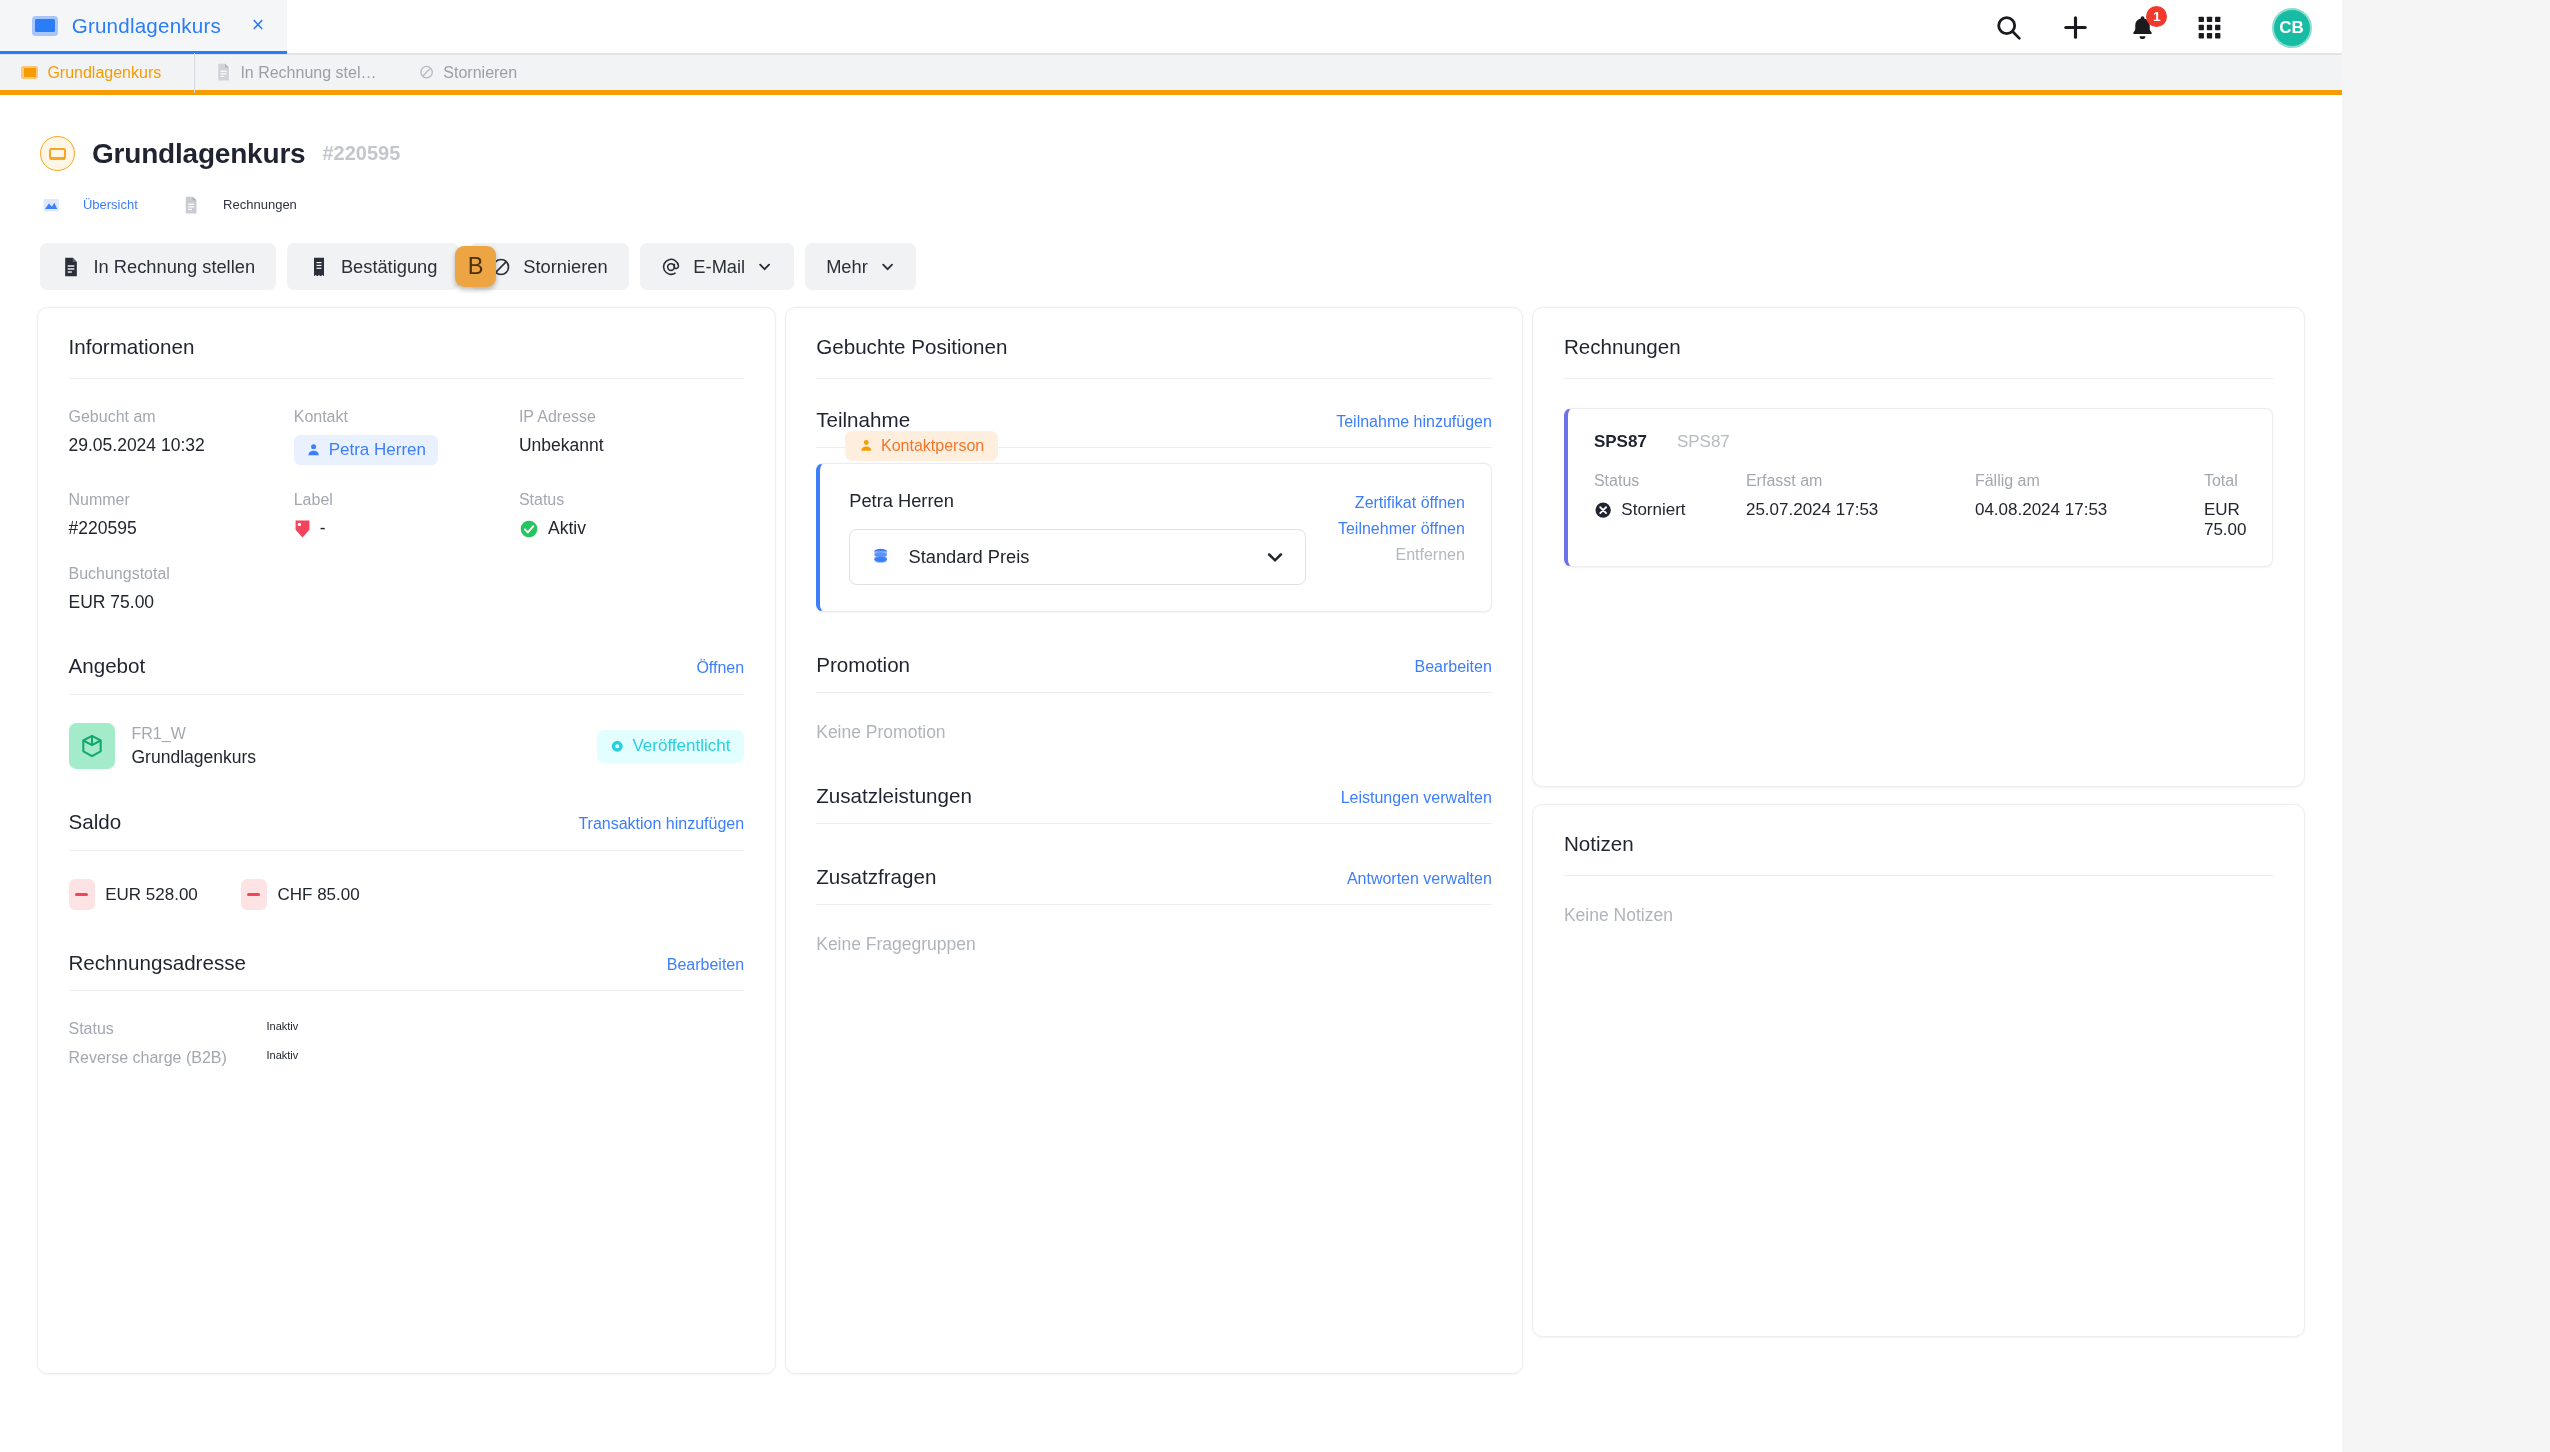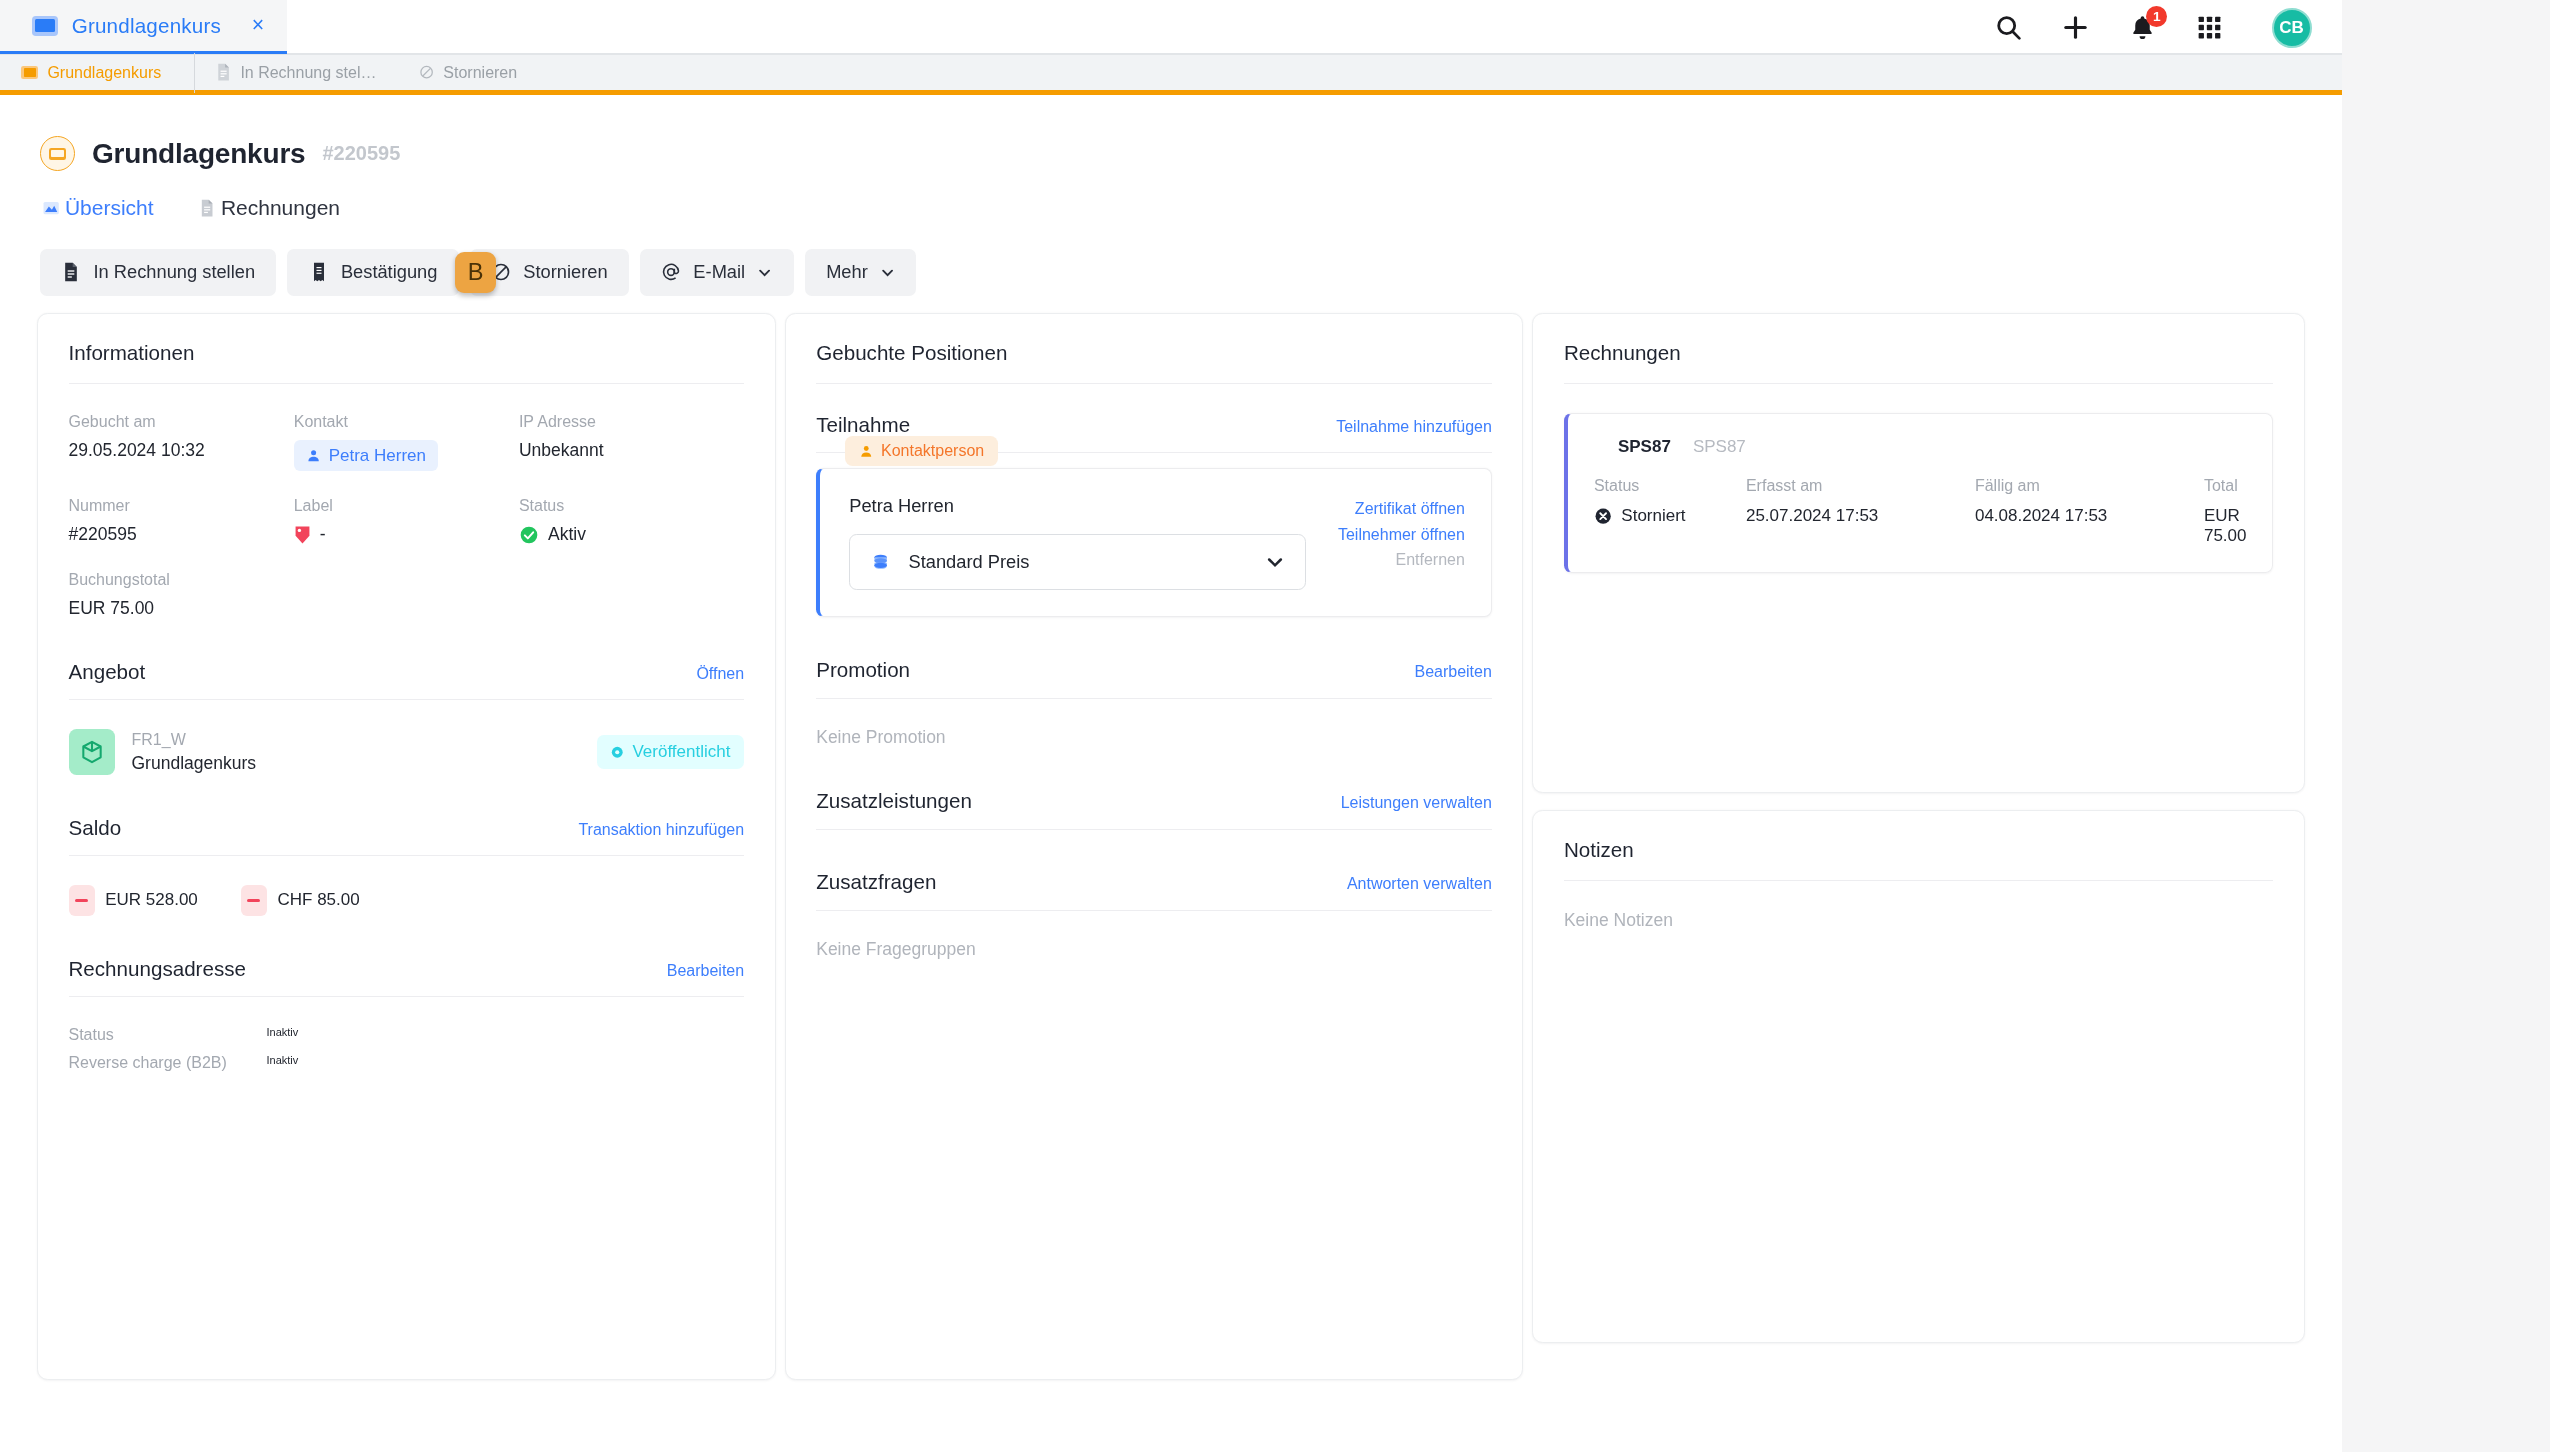--- a/index.html
+++ b/index.html
@@ -83,21 +83,21 @@
     width: 35px; height: 35px; border-radius: 50%;
     border: 1.5px solid #f5a623; background: #fff6e6;
     display: flex; align-items: center; justify-content: center; flex: none;
   }
   .title-badge i { width: 17px; height: 12.2px; border-radius: 2.3px; background: #f5a623; position: relative; display:block; }
   .title-badge i::after { content:""; position:absolute; inset:2.3px 2.3px; border-radius:0.8px; background:#fff6e6; }
   .page-title { font-size: 28px; font-weight: 700; color: #1f2430; letter-spacing: -0.2px; }
   .page-num { font-size: 20px; color: #c3c7cd; font-weight: 600; }
 
   .vtabs { display: flex; align-items: center; gap: 44px; padding: 20px 0 0 4.6px; }
-  .vtab { display: flex; align-items: center; gap: 5px; font-size: 21px; cursor: pointer; white-space: nowrap; }
+  .vtab { display: flex; align-items: center; gap: 23px; font-size: 13px; cursor: pointer; white-space: nowrap; }
   .vtab.sel { color: #3d7efc; }
   .vtab.off { color: #2f3440; }
   .vtab svg { width: 18.3px; height: 18.3px; display: block; }
 
   .toolbar { display: flex; align-items: center; gap: 11px; padding: 29px 0 0 3px; position: relative; }
   .tbtn {
     display: flex; align-items: center; gap: 12.2px;
     background: #f1f2f4; border: none; border-radius: 6.9px;
     height: 47px; padding: 0 21.3px; font-size: 18.3px; color: #2a2f3a;
     font-family: inherit; cursor: pointer;
@@ -206,21 +206,21 @@
   .select .lbl { font-size: 18.3px; color: #22262f; flex: 1; }
   .select .chev { width: 20px; height: 20px; display:block; }
   .att-links { display: flex; flex-direction: column; align-items: flex-end; gap: 7.6px; padding-top: 4.6px; }
 
   
   .inv-card {
     border: 0.8px solid #ececee; border-left: 4.6px solid #6c72e8;
     border-radius: 7.6px; padding: 23px 26px 26px 26px;
     box-shadow: 0 0.8px 2.3px rgba(16,24,40,.05); cursor: pointer;
   }
-  .inv-top { display: flex; align-items: flex-end; gap: 22px; margin-bottom: 20px; margin-left: 24px; }
+  .inv-top { display: flex; align-items: flex-end; gap: 30px; margin-bottom: 20px; }
   .inv-code { font-size: 17px; font-weight: 700; color: #1f2430; }
   .inv-code2 { font-size: 17px; color: #b6bac1; }
   .inv-grid { display: grid; grid-template-columns: 152px 229px 229px 1fr; }
   .inv-h { font-size: 16px; color: #a3a8b0; margin-bottom: 10.7px; }
   .inv-v { font-size: 17px; color: #22262f; display: flex; align-items: center; gap: 9.1px; }
   .x-ico { width: 18.3px; height: 18.3px; display:block; flex:none; }
 </style>
 </head>
 <body>
 

